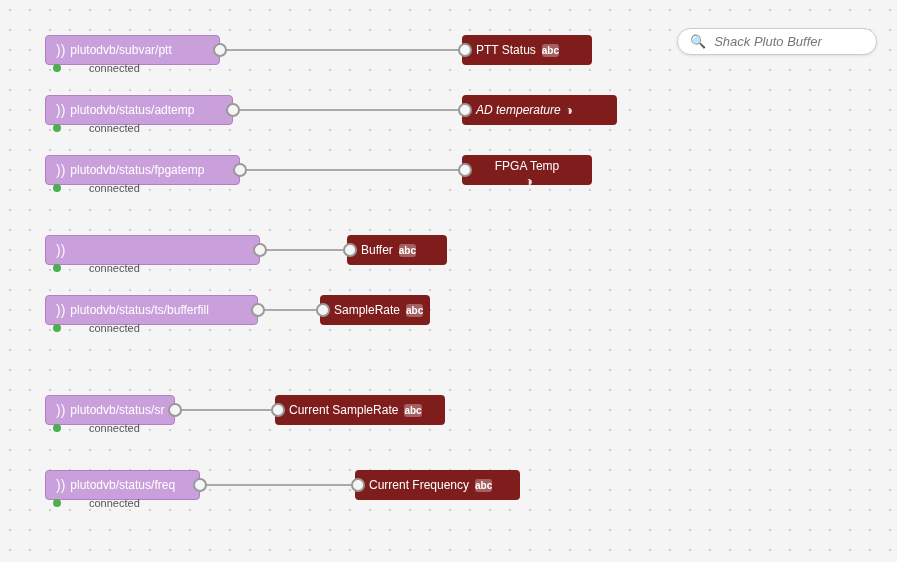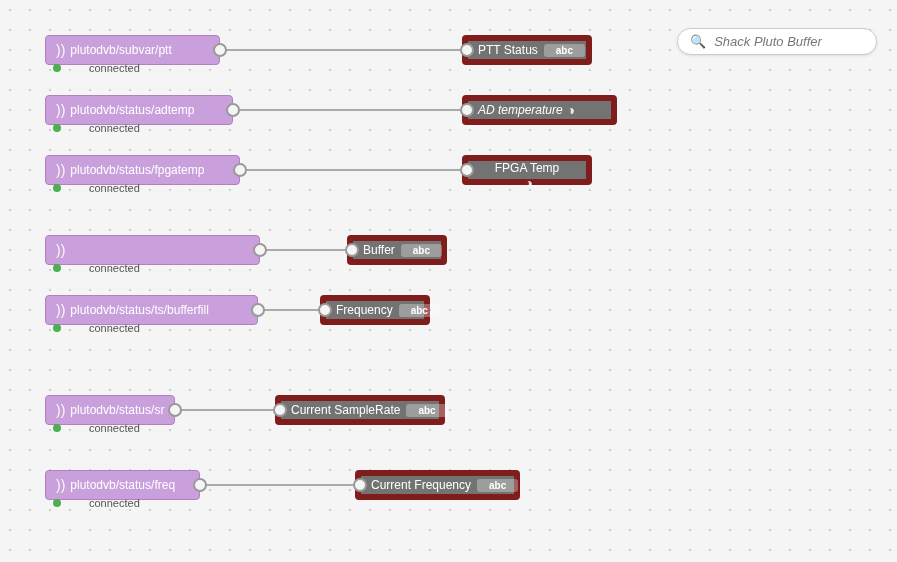--- a/index.html
+++ b/index.html
@@ -33,22 +33,22 @@
       white-space: nowrap;
     }
 
     .node-input {
       background-color: #c9a0dc;
       border: 1px solid #b080c0;
       color: #fff;
     }
 
     .node-output {
-      background-color: #737373;
-      border: 6px solid #7f1d1d;
+      background-color: #7f1d1d;
+      border: 4px solid #7f1d1d;
       color: #fff;
     }
 
     .node-port-left {
       position: absolute;
       left: -8px;
       top: 50%;
       transform: translateY(-50%);
       width: 14px;
       height: 14px;
@@ -66,21 +66,21 @@
       height: 14px;
       border-radius: 50%;
       background: #f5f5f5;
       border: 2px solid #999;
     }
 
     .node-badge {
       margin-left: 6px;
       background-color: rgba(255,255,255,0.3);
       border-radius: 3px;
-      padding: 1px 12px;
+      padding: 1px 0;
       font-size: 10px;
       color: #fff;
       font-weight: bold;
     }
 
     .status-dot {
       position: absolute;
       width: 8px;
       height: 8px;
       border-radius: 50%;
@@ -234,21 +234,21 @@
     <span>plutodvb/status/ts/bufferfill</span>
     <div class="node-port-right"></div>
   </div>
   <div style="position:absolute; left:53px; top:328px; display:flex; align-items:center;">
     <div class="status-dot"></div>
     <span class="status-label" style="left:12px;">connected</span>
   </div>
 
   <div class="node node-output" style="left:320px; top:295px; width:110px;">
     <div class="node-port-left"></div>
-    <span>Frequency</span>
+    <span>SampleRate</span>
     <span class="node-badge">abc</span>
   </div>
 
   <div class="node node-input" style="left:45px; top:395px; width:130px;">
     <span class="mqtt-icon">))</span>
     <span>plutodvb/status/sr</span>
     <div class="node-port-right"></div>
   </div>
   <div style="position:absolute; left:53px; top:428px; display:flex; align-items:center;">
     <div class="status-dot"></div>

